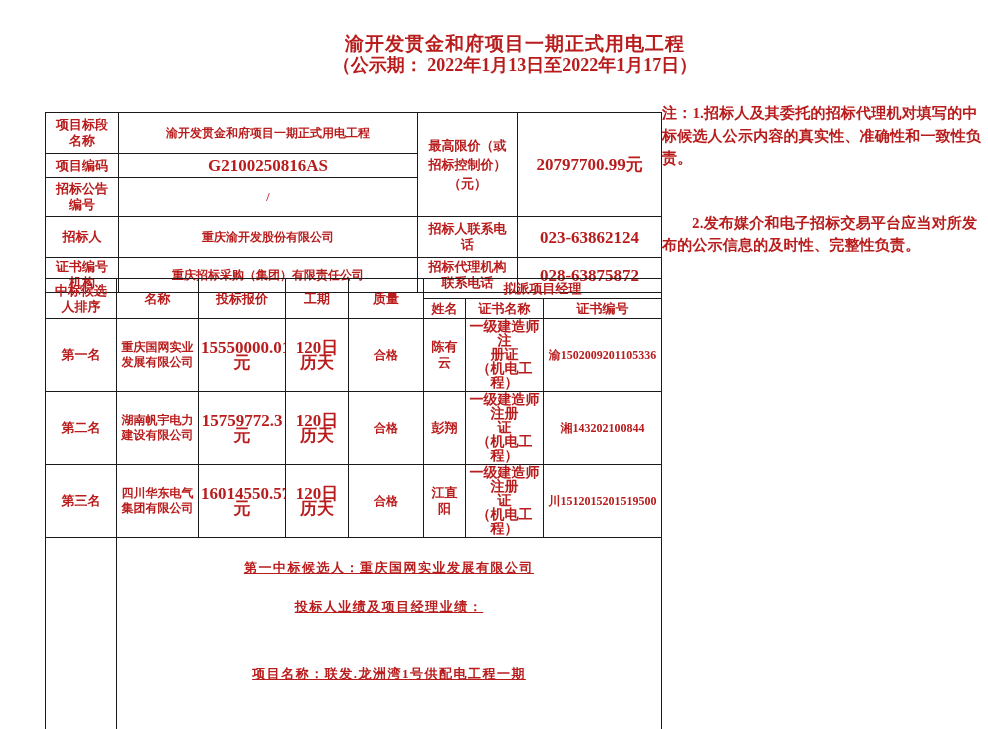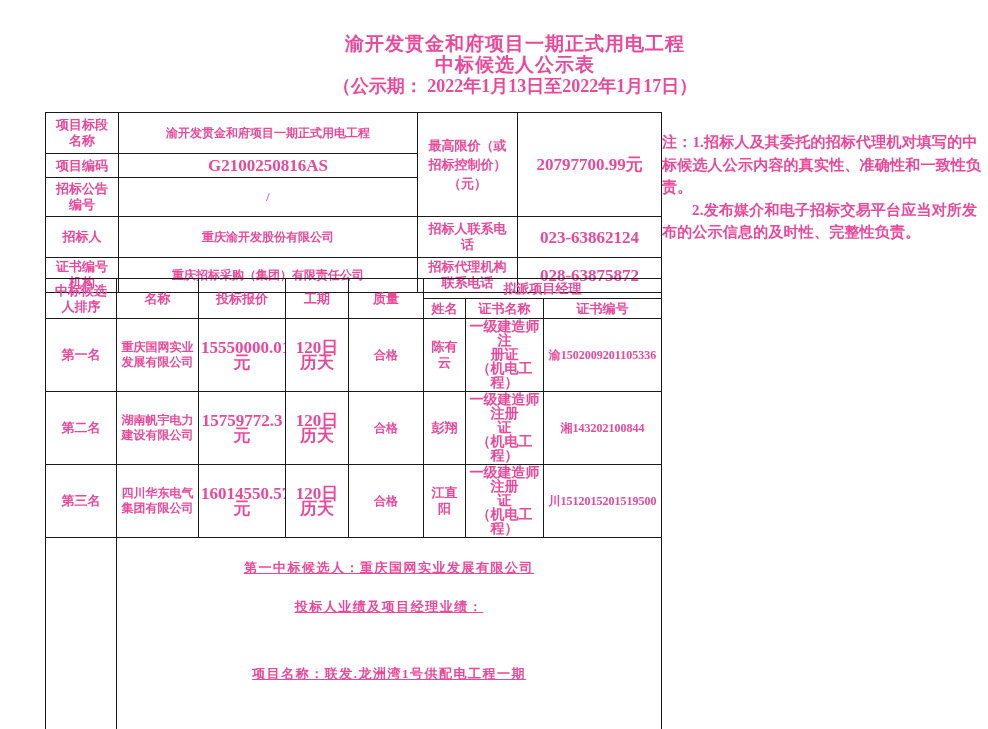--- a/index.html
+++ b/index.html
@@ -1,19 +1,19 @@
 <!DOCTYPE html>
 <html><head>
 <meta charset="utf-8">
 <style>
   * { margin:0; padding:0; box-sizing:border-box; }
   html,body { background:#ffffff; }
   .page {
     position:relative; width:988px; height:729px; overflow:hidden;
-    background:#ffffff; color:#ec4899;
+    background:#ffffff; color:#b91c1c;
     font-family:"Liberation Serif","DejaVu Serif",serif;
     font-weight:700;
   }
   .title { position:absolute; left:45px; top:33px; width:940px; text-align:center; }
   .title .t1 { font-size:19px; line-height:21px; letter-spacing:1px; }
   .title .t2 { font-size:19px; line-height:21px; letter-spacing:1px; }
   .title .t3 { font-size:18px; line-height:22px; }
 
   table.tbl { position:absolute; left:45px; border-collapse:collapse; table-layout:fixed; }
   .tbl td { border:1px solid #1a1a1a; vertical-align:middle; text-align:center;
@@ -27,32 +27,31 @@
   .limit { font-size:13px; line-height:19px; }
   .hdr   { font-size:13px; line-height:16px; }
   .cert  { font-size:14px; line-height:14px; }
   .certno{ font-size:12px; }
 
   .qual-label-cell { vertical-align:top; }
   .qual-content { vertical-align:top; text-align:left; padding:4px 6px 0 9px; }
   .qline { font-size:13px; line-height:21px; letter-spacing:1.5px; min-height:21px;text-decoration:underline; }
   .qgap  { height:10px; }
 
-  .notes { position:absolute; left:662px; top:131px; width:326px;
+  .notes { position:absolute; left:662px; top:102px; width:326px;
            font-size:15px; line-height:22.5px; letter-spacing:0.2px; text-align:left; }
-  .note.indent { text-indent:2em; }
+  .note.indent { text-indent:2em;margin-top:42px; }
 </style>
 </head>
 <body>
 
 <div class="page">
 
   <div class="title">
     <div class="t1">渝开发贯金和府项目一期正式用电工程</div>
-    <div class="t2">中标候选人公示表</div>
     <div class="t3">（公示期： 2022年1月13日至2022年1月17日）</div>
   </div>
 
   <table class="tbl tblA">
     <colgroup>
         <col style="width:73px">
         <col style="width:299px">
         <col style="width:100px">
         <col style="width:144px">
       </colgroup>

